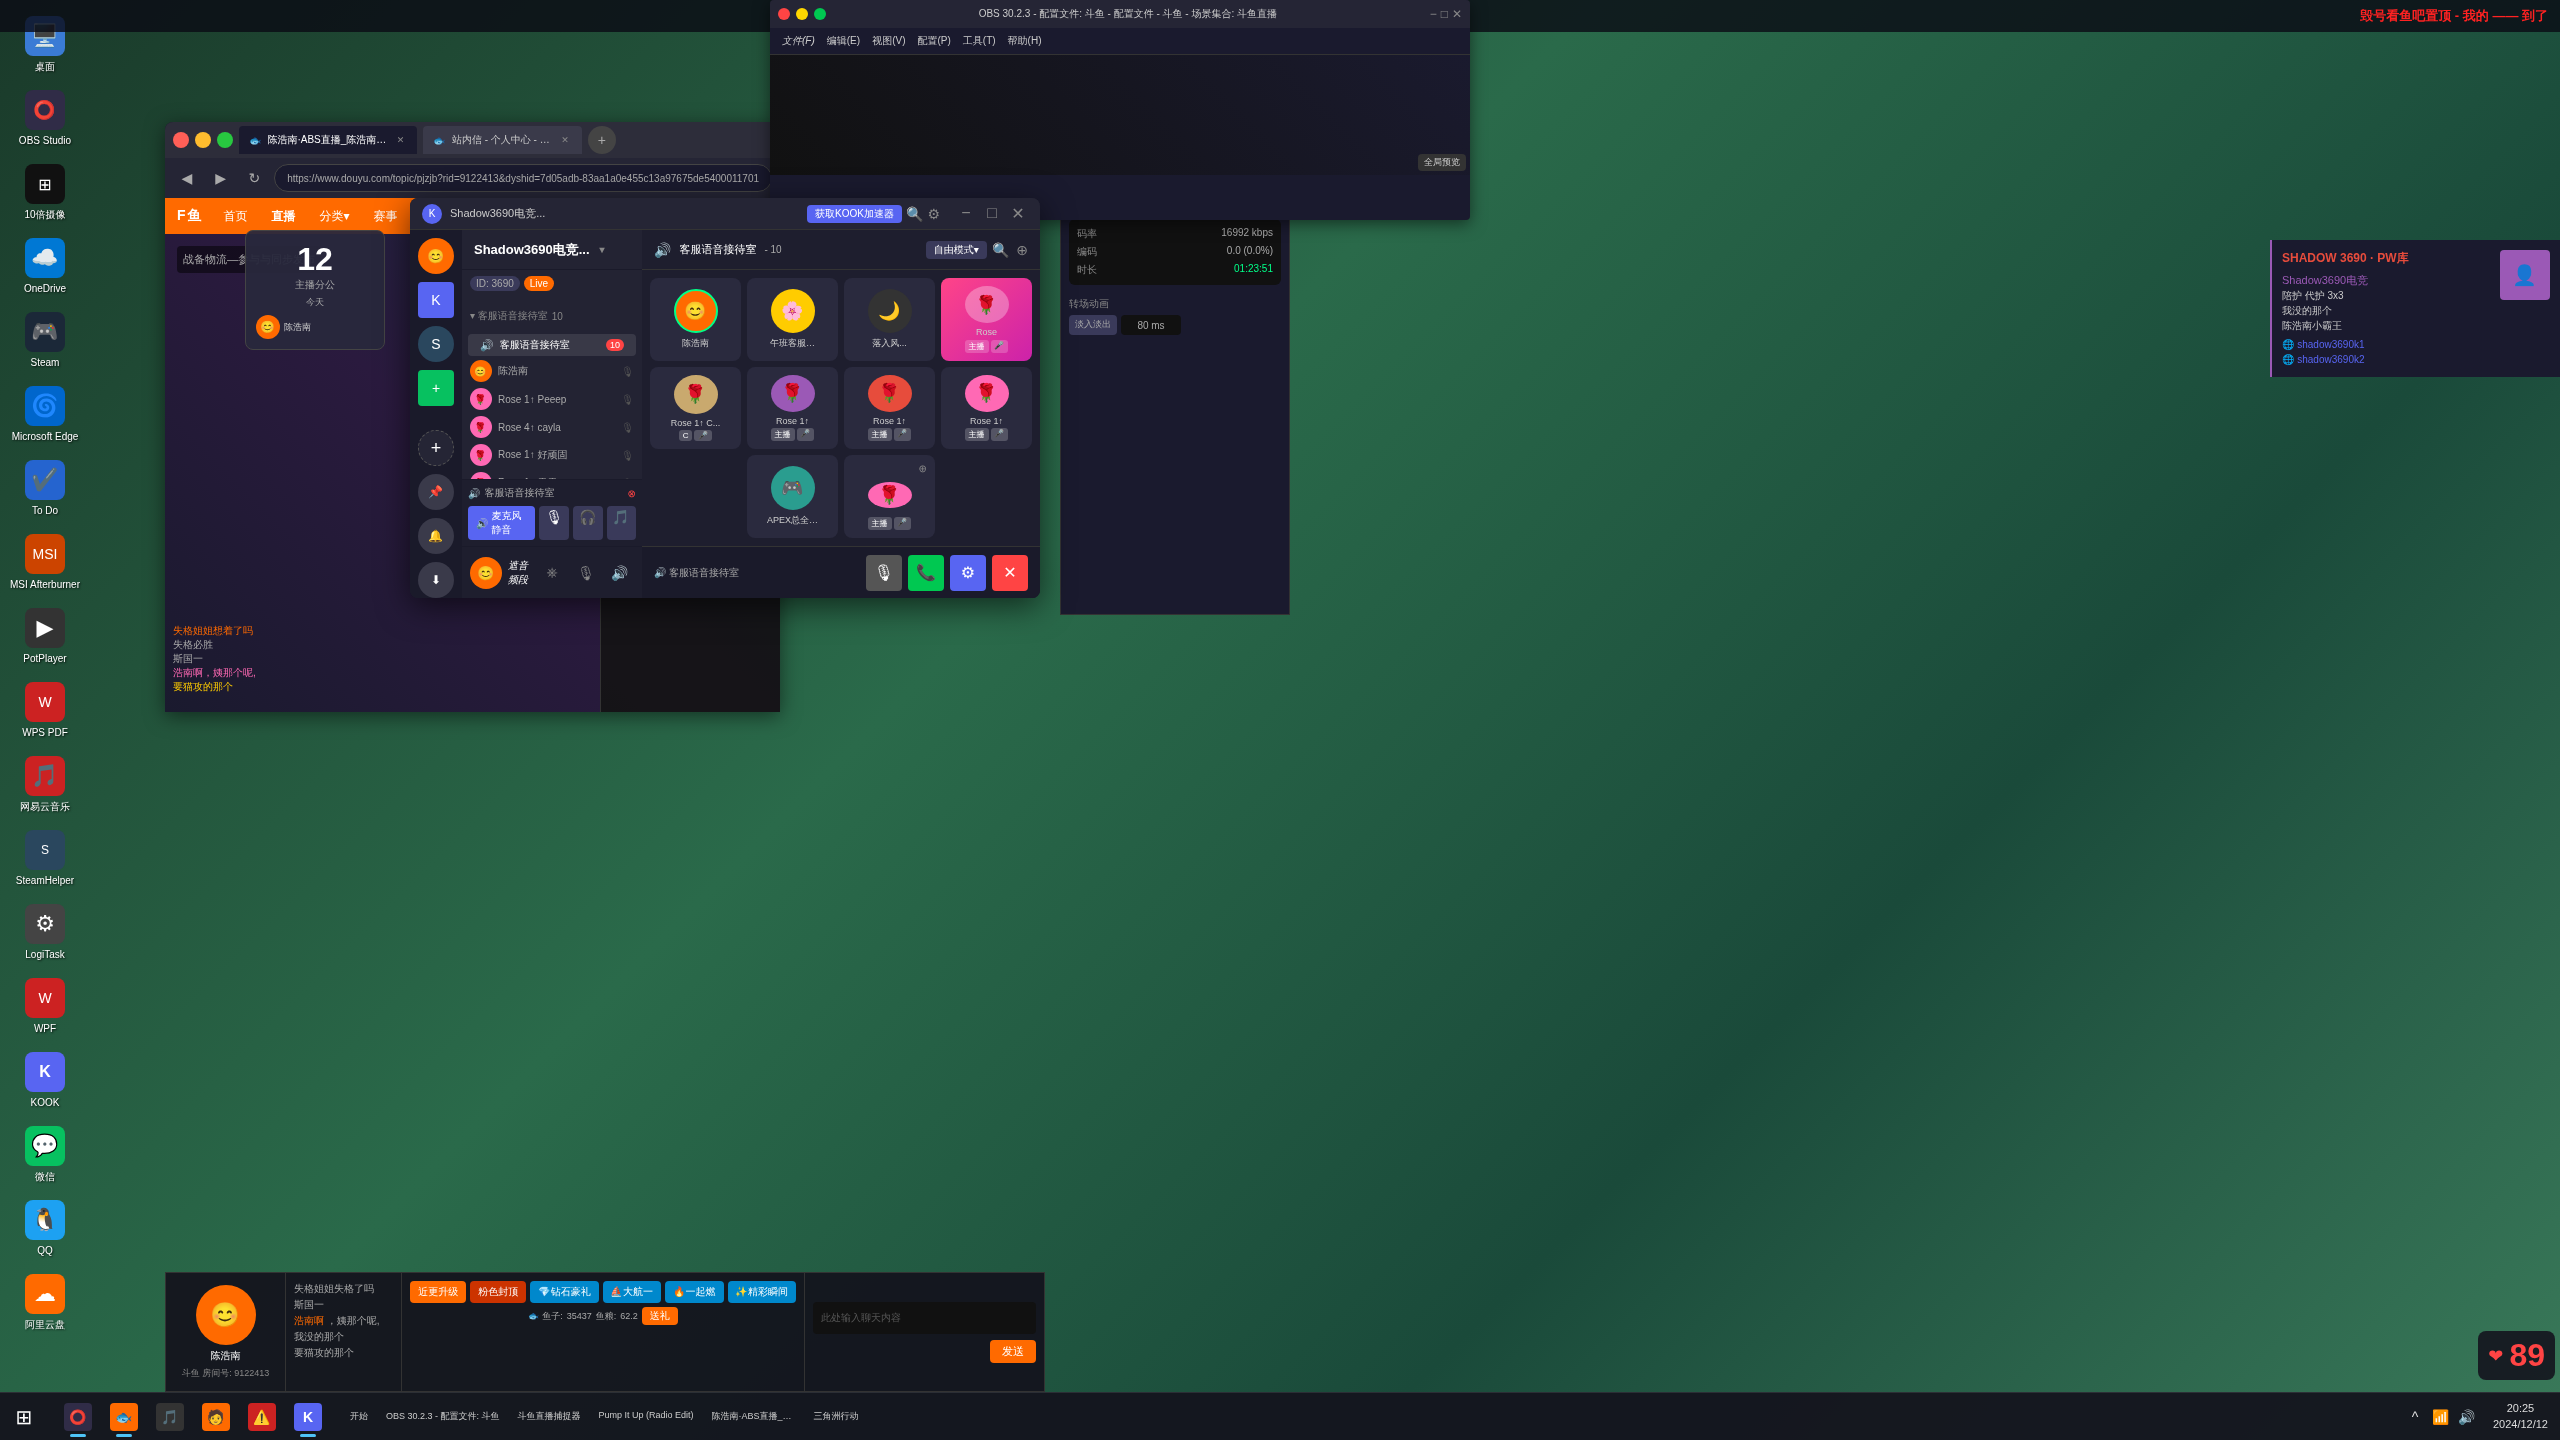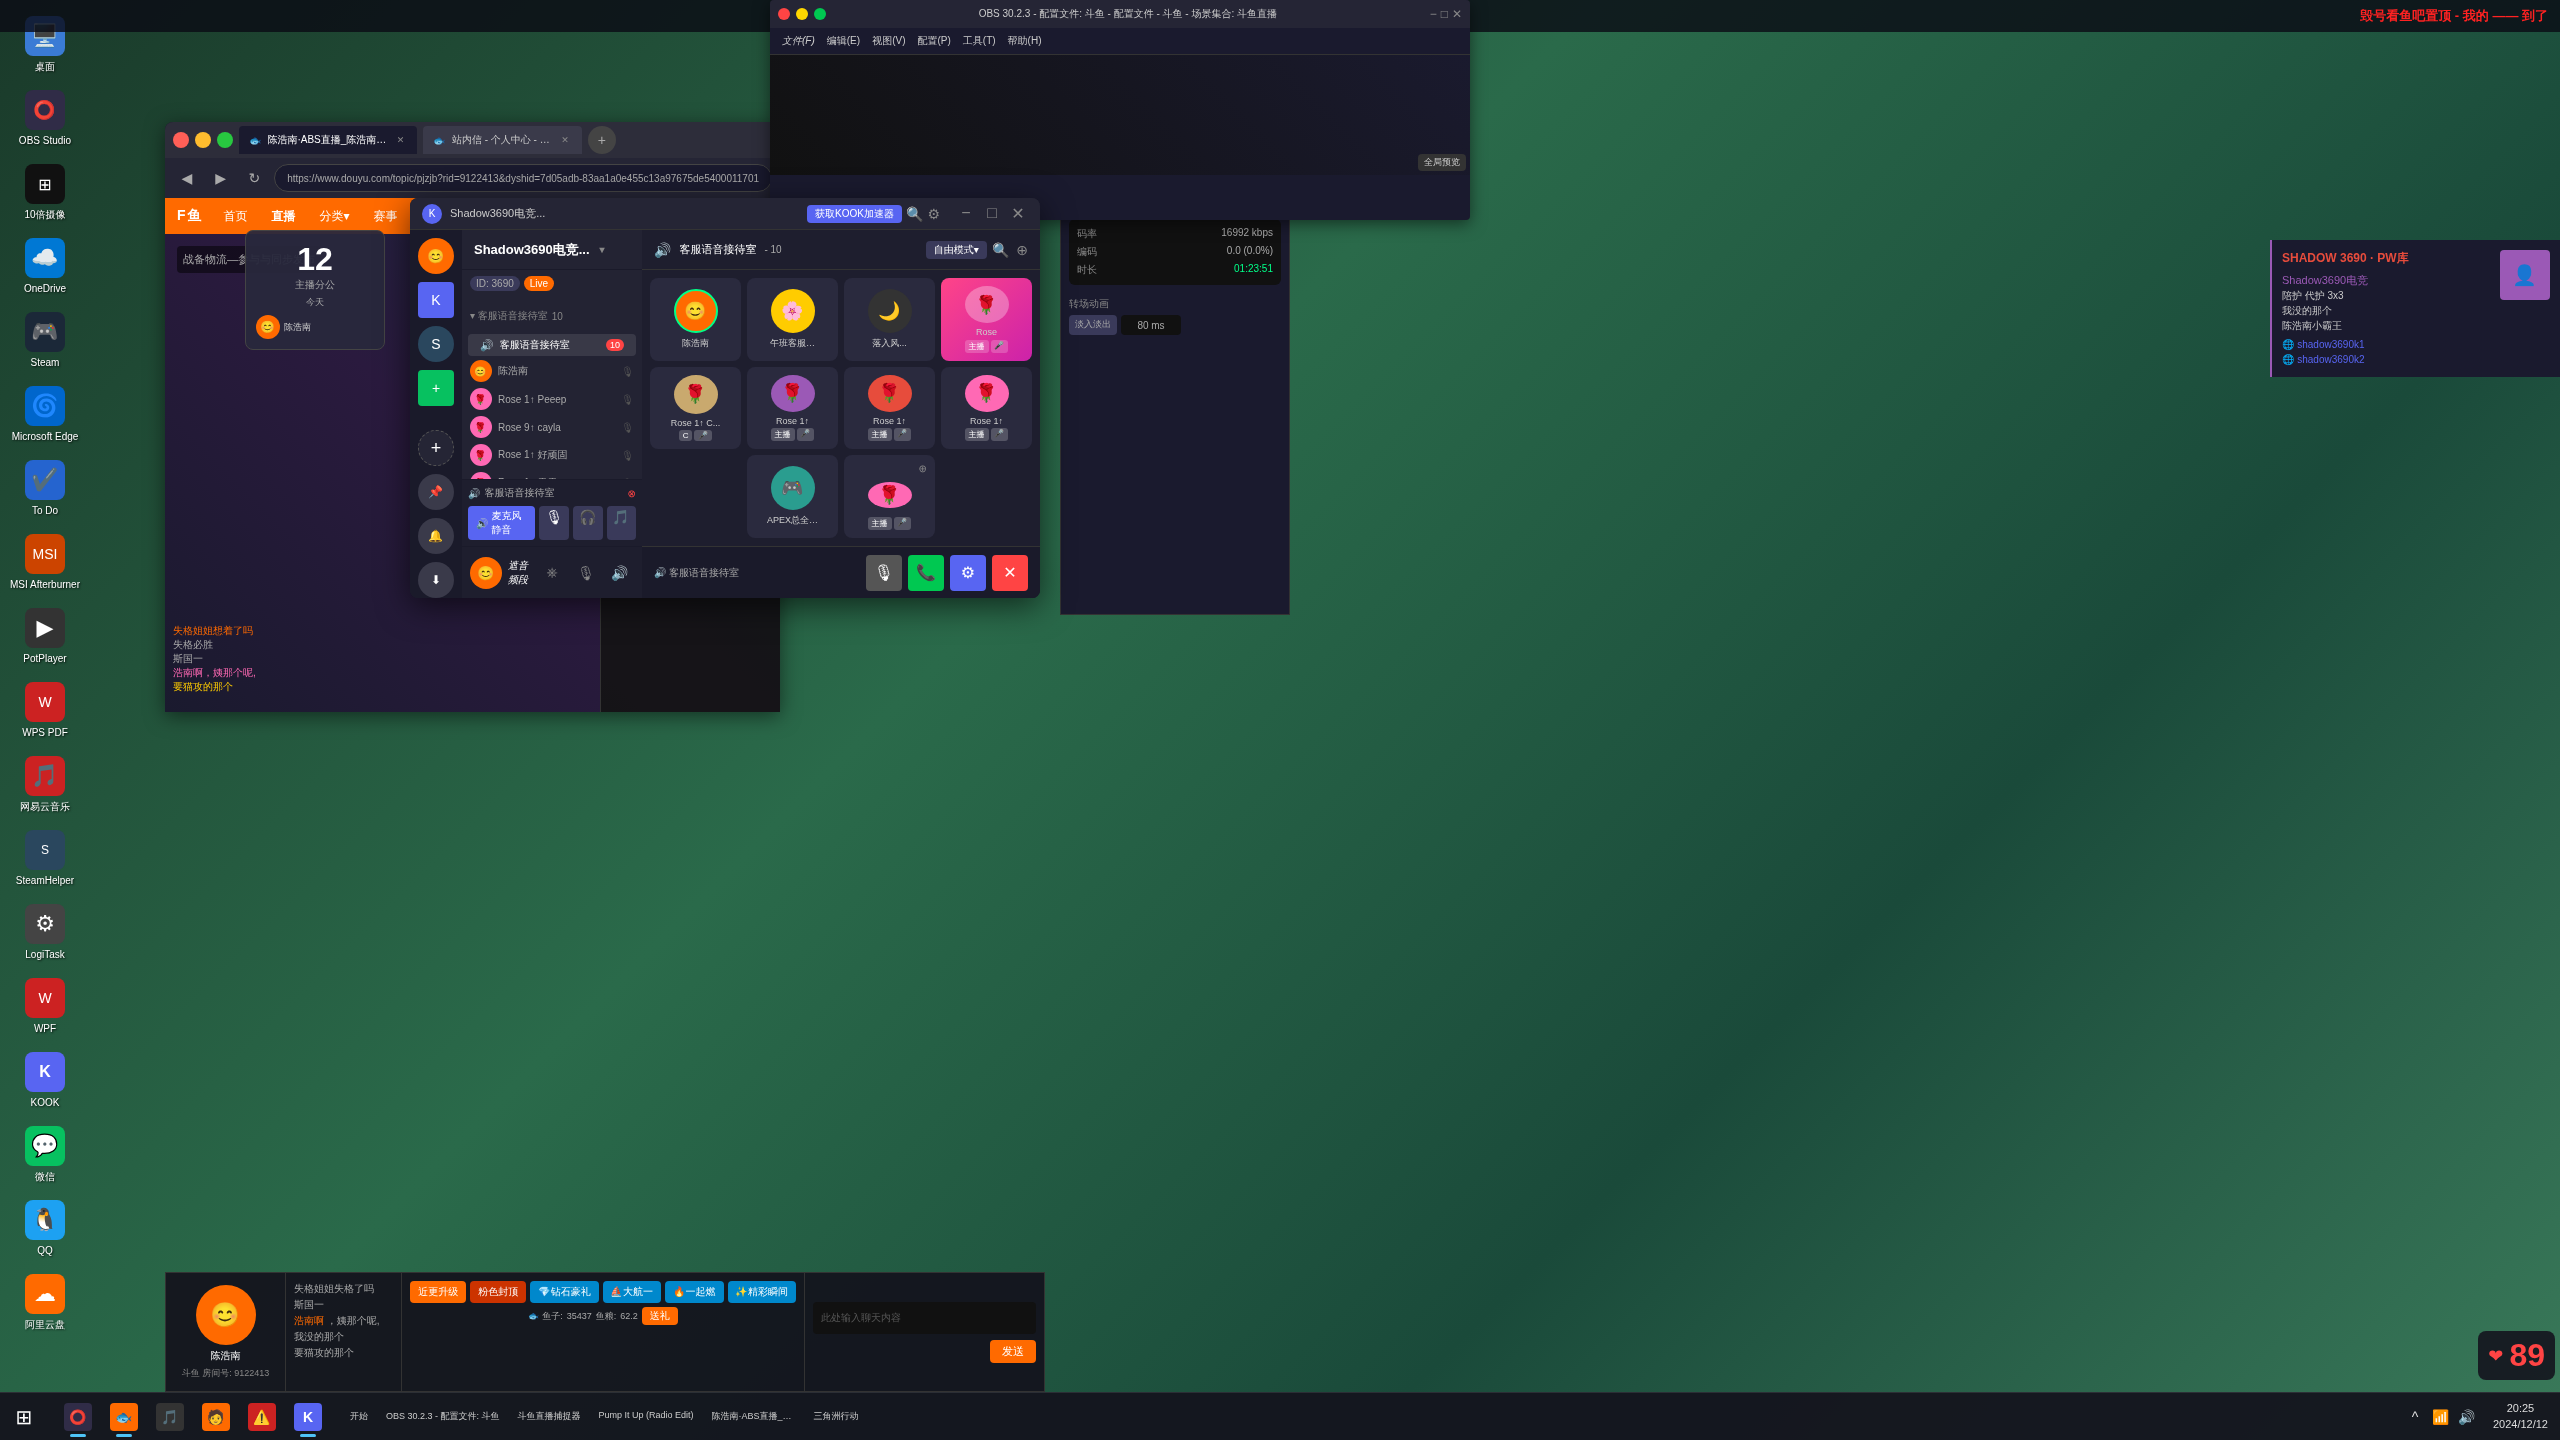--- a/index.html
+++ b/index.html
@@ -1102,21 +1102,21 @@
             <span>陈浩南</span>
             <span class="mic-icon">🎙</span>
           </div>
           <div class="member-item">
             <div class="avatar-xs" style="background:#ff69b4;">🌹</div>
             <span>Rose 1↑ Peeep</span>
             <span class="mic-icon">🎙</span>
           </div>
           <div class="member-item">
             <div class="avatar-xs" style="background:#ff69b4;">🌹</div>
-            <span>Rose 9↑ cayla</span>
+            <span>Rose 4↑ cayla</span>
             <span class="mic-icon">🎙</span>
           </div>
           <div class="member-item">
             <div class="avatar-xs" style="background:#ff69b4;">🌹</div>
             <span>Rose 1↑ 好顽固</span>
             <span class="mic-icon">🎙</span>
           </div>
           <div class="member-item">
             <div class="avatar-xs" style="background:#ff69b4;">🌹</div>
             <span>Rose 1↑ 雷雷</span>

